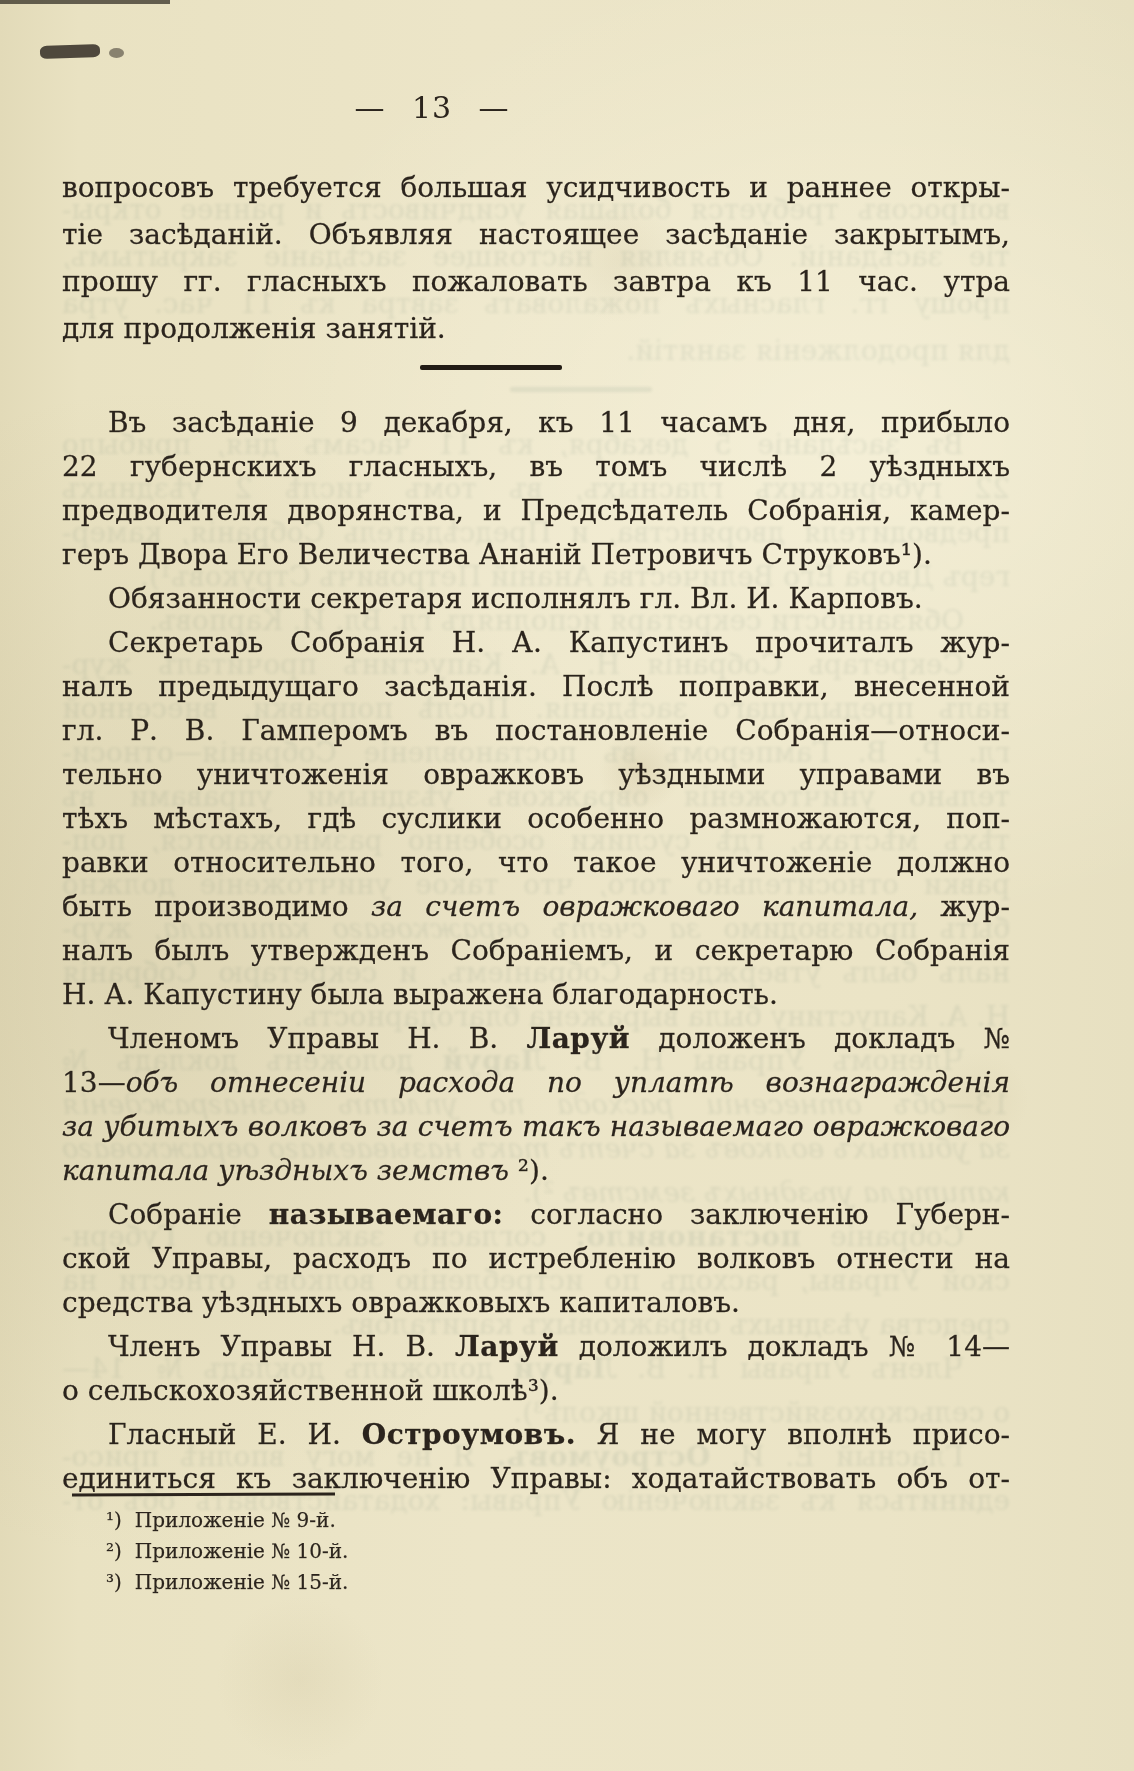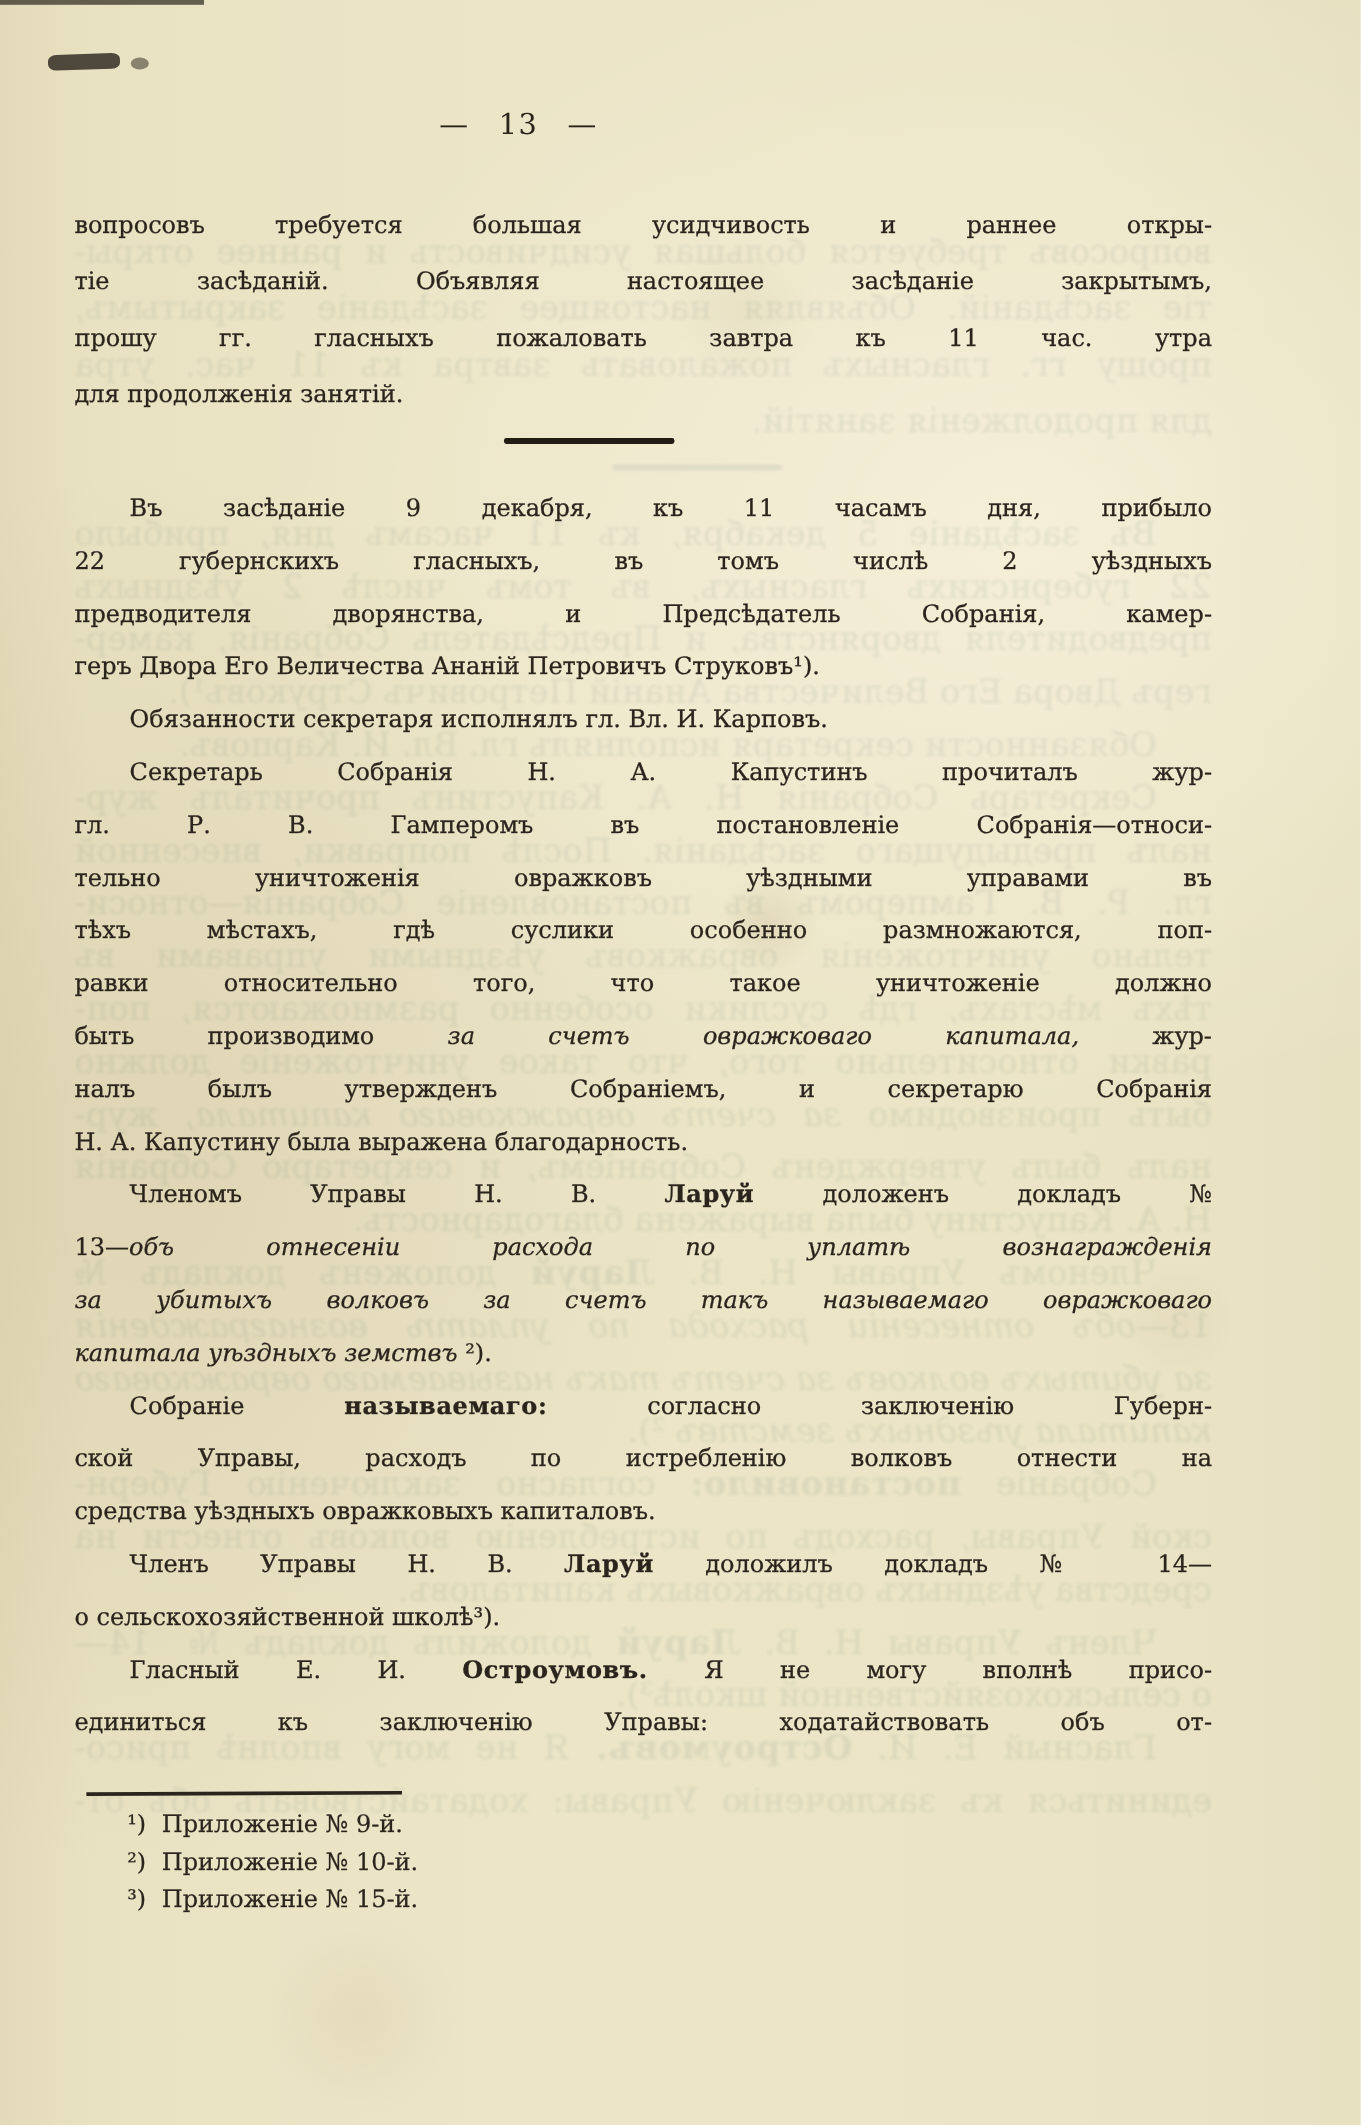--- a/index.html
+++ b/index.html
@@ -24,27 +24,27 @@
     content: ""; position: absolute; inset: 0; pointer-events: none;
     background:
       radial-gradient(circle 90px at 620px 260px, rgba(166,150,104,0.10), transparent 70%),
       radial-gradient(circle 60px at 640px 770px, rgba(150,128,80,0.14), transparent 70%),
       radial-gradient(circle 120px at 300px 1680px, rgba(166,150,104,0.10), transparent 70%),
       radial-gradient(circle 70px at 980px 1100px, rgba(166,150,104,0.08), transparent 70%);
   }
 
   .page-head {
     position: absolute; top: 90px; left: 332px; width: 200px;
-    text-align: center; font-size: 24px; word-spacing: 16px;
+    text-align: center; font-size: 30px; word-spacing: 16px;
     letter-spacing: 1px; z-index: 3;
   }
 
   .text-block {
     position: absolute; left: 62px; top: 164px; width: 948px; z-index: 2;
-    font-size: 20px;
+    font-size: 28px;
     -webkit-text-stroke: 0.3px rgba(40,33,26,0.75);
   }
 
   .para { line-height: 44px; }
   .para.opening { line-height: 47px; }
 
   .tline { text-align: justify; text-align-last: justify; }
   .tline.endline { text-align-last: left; }
   .para.indent .tline:first-child { text-indent: 46px; }
 
@@ -169,20 +169,21 @@
         <div class="tline"><span>Въ засѣданіе 9 декабря, къ 11 часамъ дня, прибыло</span></div>
         <div class="tline"><span>22 губернскихъ гласныхъ, въ томъ числѣ 2 уѣздныхъ</span></div>
         <div class="tline"><span>предводителя дворянства, и Предсѣдатель Собранія, камер-</span></div>
         <div class="tline endline"><span>геръ Двора Его Величества Ананій Петровичъ Струковъ¹).</span></div>
       </div>
       <div class="para indent">
         <div class="tline endline"><span>Обязанности секретаря исполнялъ гл. Вл. И. Карповъ.</span></div>
       </div>
       <div class="para indent">
         <div class="tline"><span>Секретарь Собранія Н. А. Капустинъ прочиталъ жур-</span></div>
+        <div class="tline"><span>налъ предыдущаго засѣданія. Послѣ поправки, внесенной</span></div>
         <div class="tline"><span>гл. Р. В. Гамперомъ въ постановленіе Собранія—относи-</span></div>
         <div class="tline"><span>тельно уничтоженія овражковъ уѣздными управами въ</span></div>
         <div class="tline"><span>тѣхъ мѣстахъ, гдѣ суслики особенно размножаются, поп-</span></div>
         <div class="tline"><span>равки относительно того, что такое уничтоженіе должно</span></div>
         <div class="tline"><span>быть производимо </span><span class="it">за счетъ овражковаго капитала,</span><span> жур-</span></div>
         <div class="tline"><span>налъ былъ утвержденъ Собраніемъ, и секретарю Собранія</span></div>
         <div class="tline endline"><span>Н. А. Капустину была выражена благодарность.</span></div>
       </div>
       <div class="para indent">
         <div class="tline"><span>Членомъ Управы Н. В. </span><span class="bd">Ларуй</span><span> доложенъ докладъ №</span></div>

